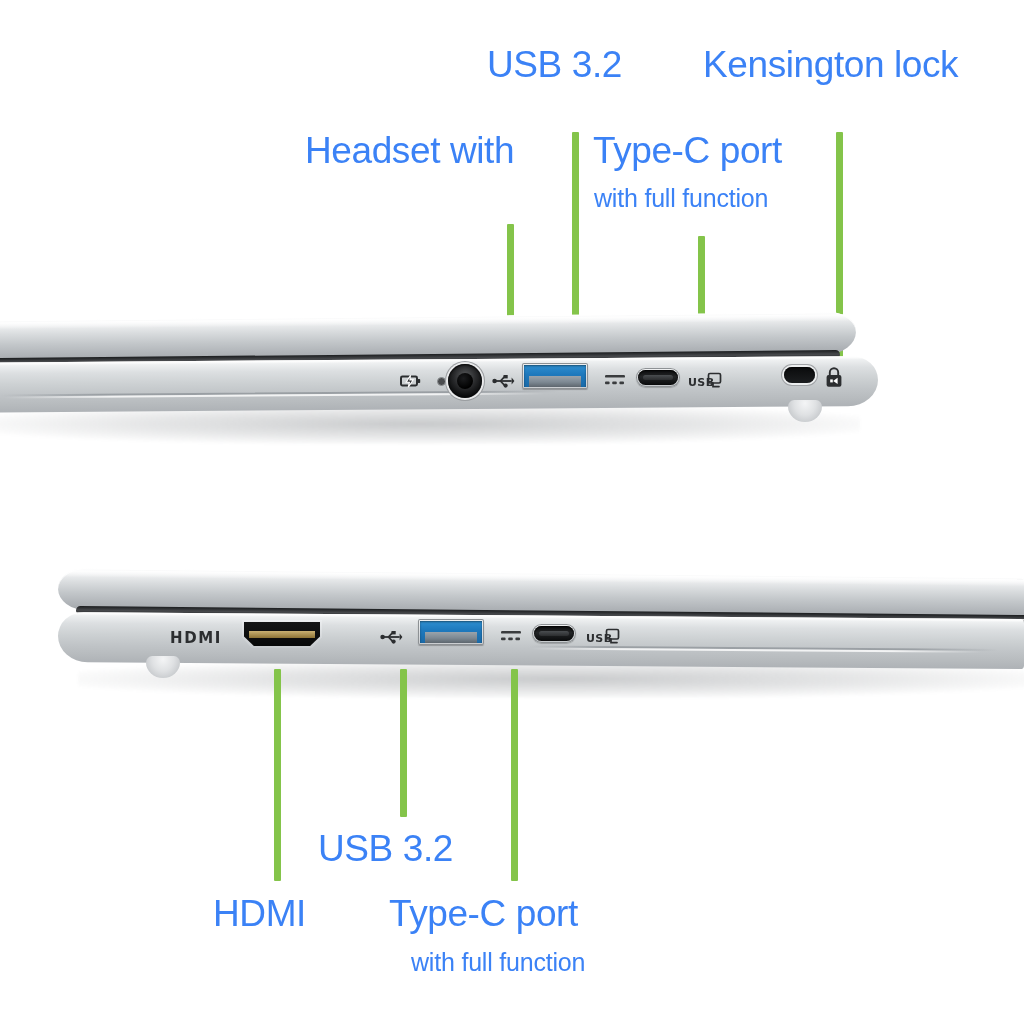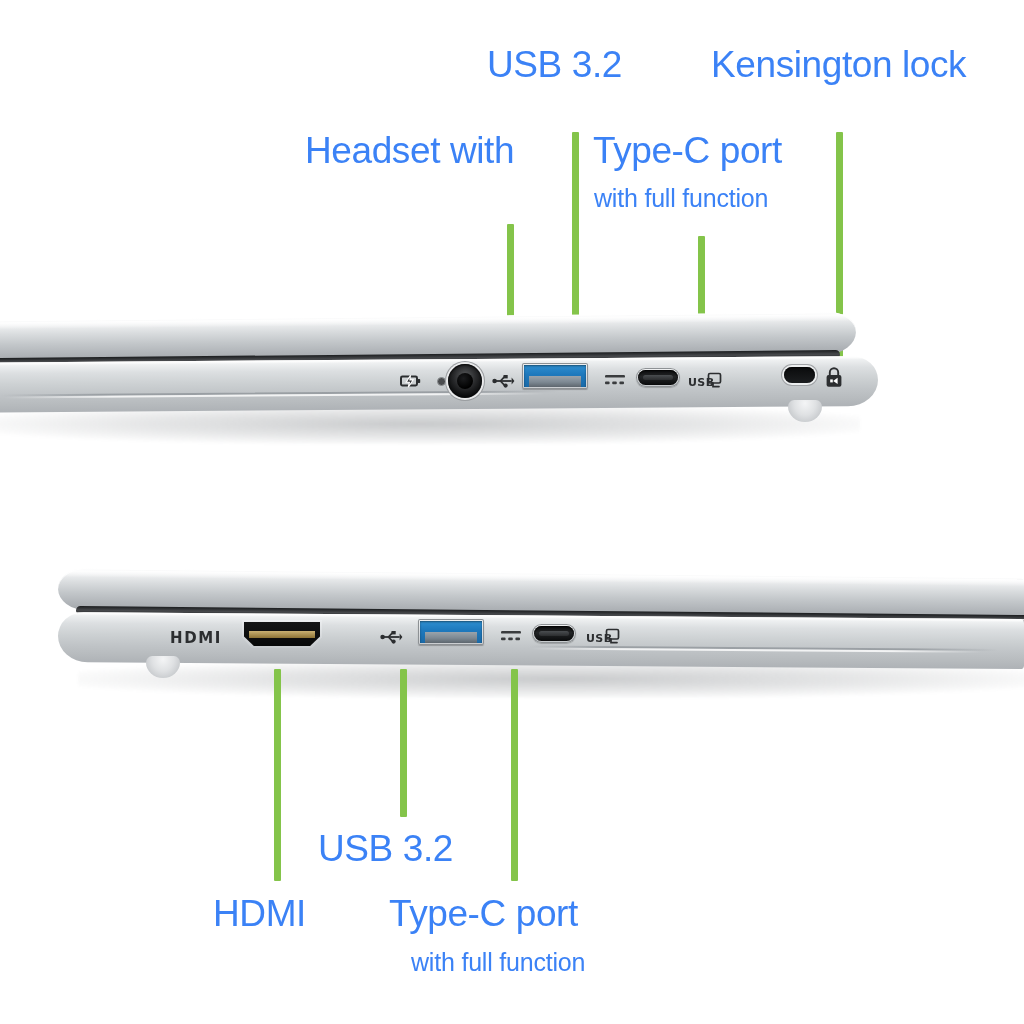--- a/index.html
+++ b/index.html
@@ -206,21 +206,21 @@
 
 <div id="stage">
 
   <div class="label main" style="left:305px; top:132px;">Headset with</div>
 
   <div class="label main" style="left:487px; top:46px;">USB 3.2</div>
 
   <div class="label main" style="left:593px; top:132px;">Type-C port</div>
   <div class="label sub" style="left:594px; top:186px;">with full function</div>
 
-  <div class="label main" style="left:703px; top:46px;margin-left:8px;">Kensington lock</div>
+  <div class="label main" style="left:703px; top:46px;">Kensington lock</div>
 
   <div class="leader" style="left:507px; top:224px; height:160px;"></div>
   <div class="leader" style="left:572px; top:132px; height:252px;"></div>
   <div class="leader" style="left:698px; top:236px; height:148px;"></div>
   <div class="leader" style="left:836px; top:132px; height:252px;"></div>
 
   <div class="laptop" style="left:-40px; top:300px; width:930px; height:140px;">
 
     <div class="ground" style="left:20px; top:104px; width:880px; height:40px;"></div>
 

